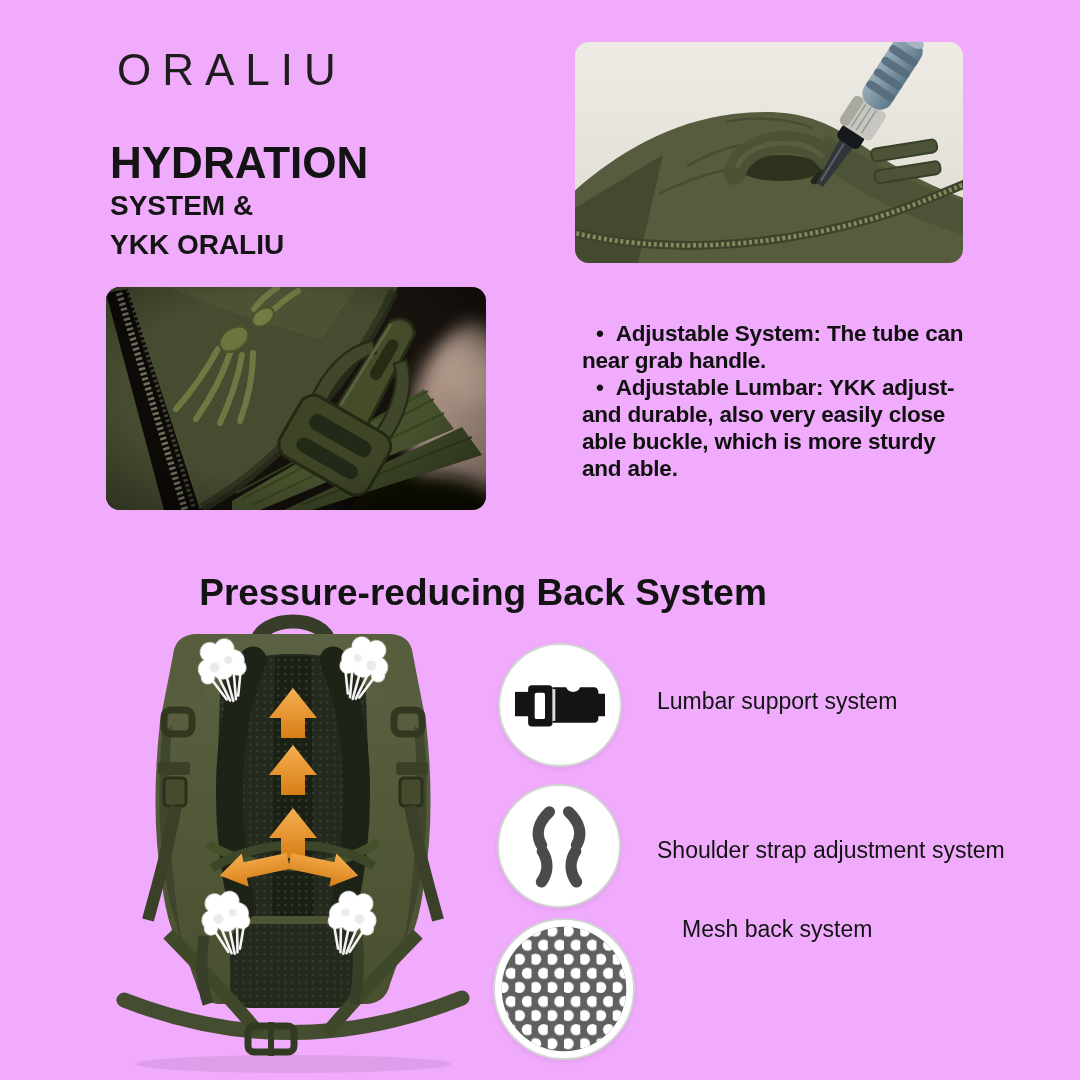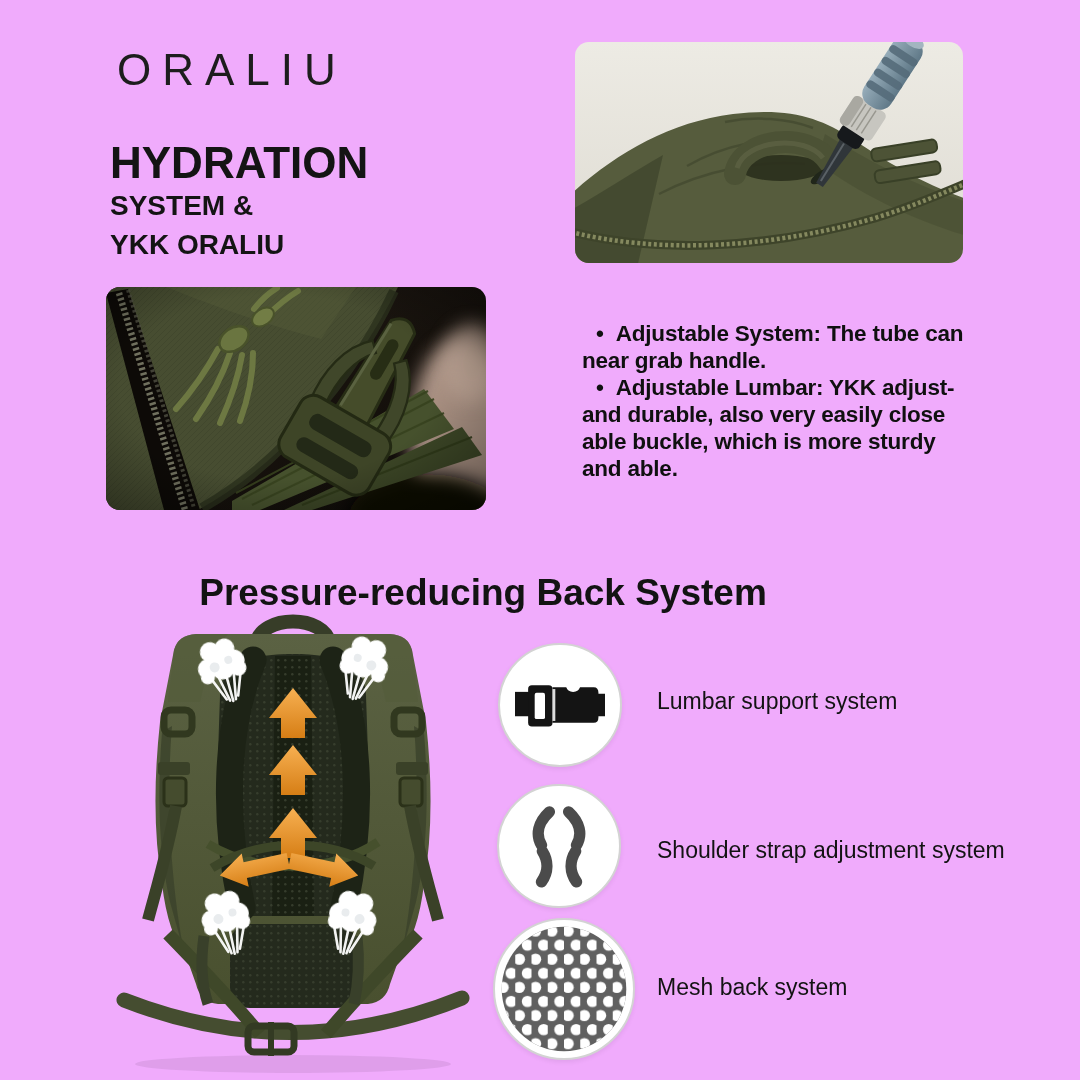--- a/index.html
+++ b/index.html
@@ -31,21 +31,21 @@
     font-size:37px;font-weight:700;color:#131313;}
   .backpack{position:absolute;left:108px;top:602px;width:370px;height:478px;}
   
   .fcircle{position:absolute;background:#ffffff;border:2px solid #d3d3d3;border-radius:50%;
     display:flex;align-items:center;justify-content:center;box-shadow:0 2px 5px rgba(0,0,0,.07);}
   .c1{left:498px;top:643px;width:120px;height:120px;}
   .c2{left:497px;top:784px;width:120px;height:120px;}
   .c3{left:493px;top:918px;width:138px;height:138px;}
   .flabel{position:absolute;left:657px;font-size:23px;line-height:28px;font-weight:400;
     color:#131313;white-space:nowrap;}
-  .fl1{top:687px;} .fl2{top:836px;text-align:right;} .fl3{top:973px;}
+  .fl1{top:687px;} .fl2{top:836px;text-align:right;} .fl3{top:915px;margin-left:25px;}
 </style>
 </head>
 <body>
 
 <div id="canvas">
 
   <div class="logo">ORALIU</div>
 
   <h1 class="hero-title">
     <span class="l1">HYDRATION</span>

